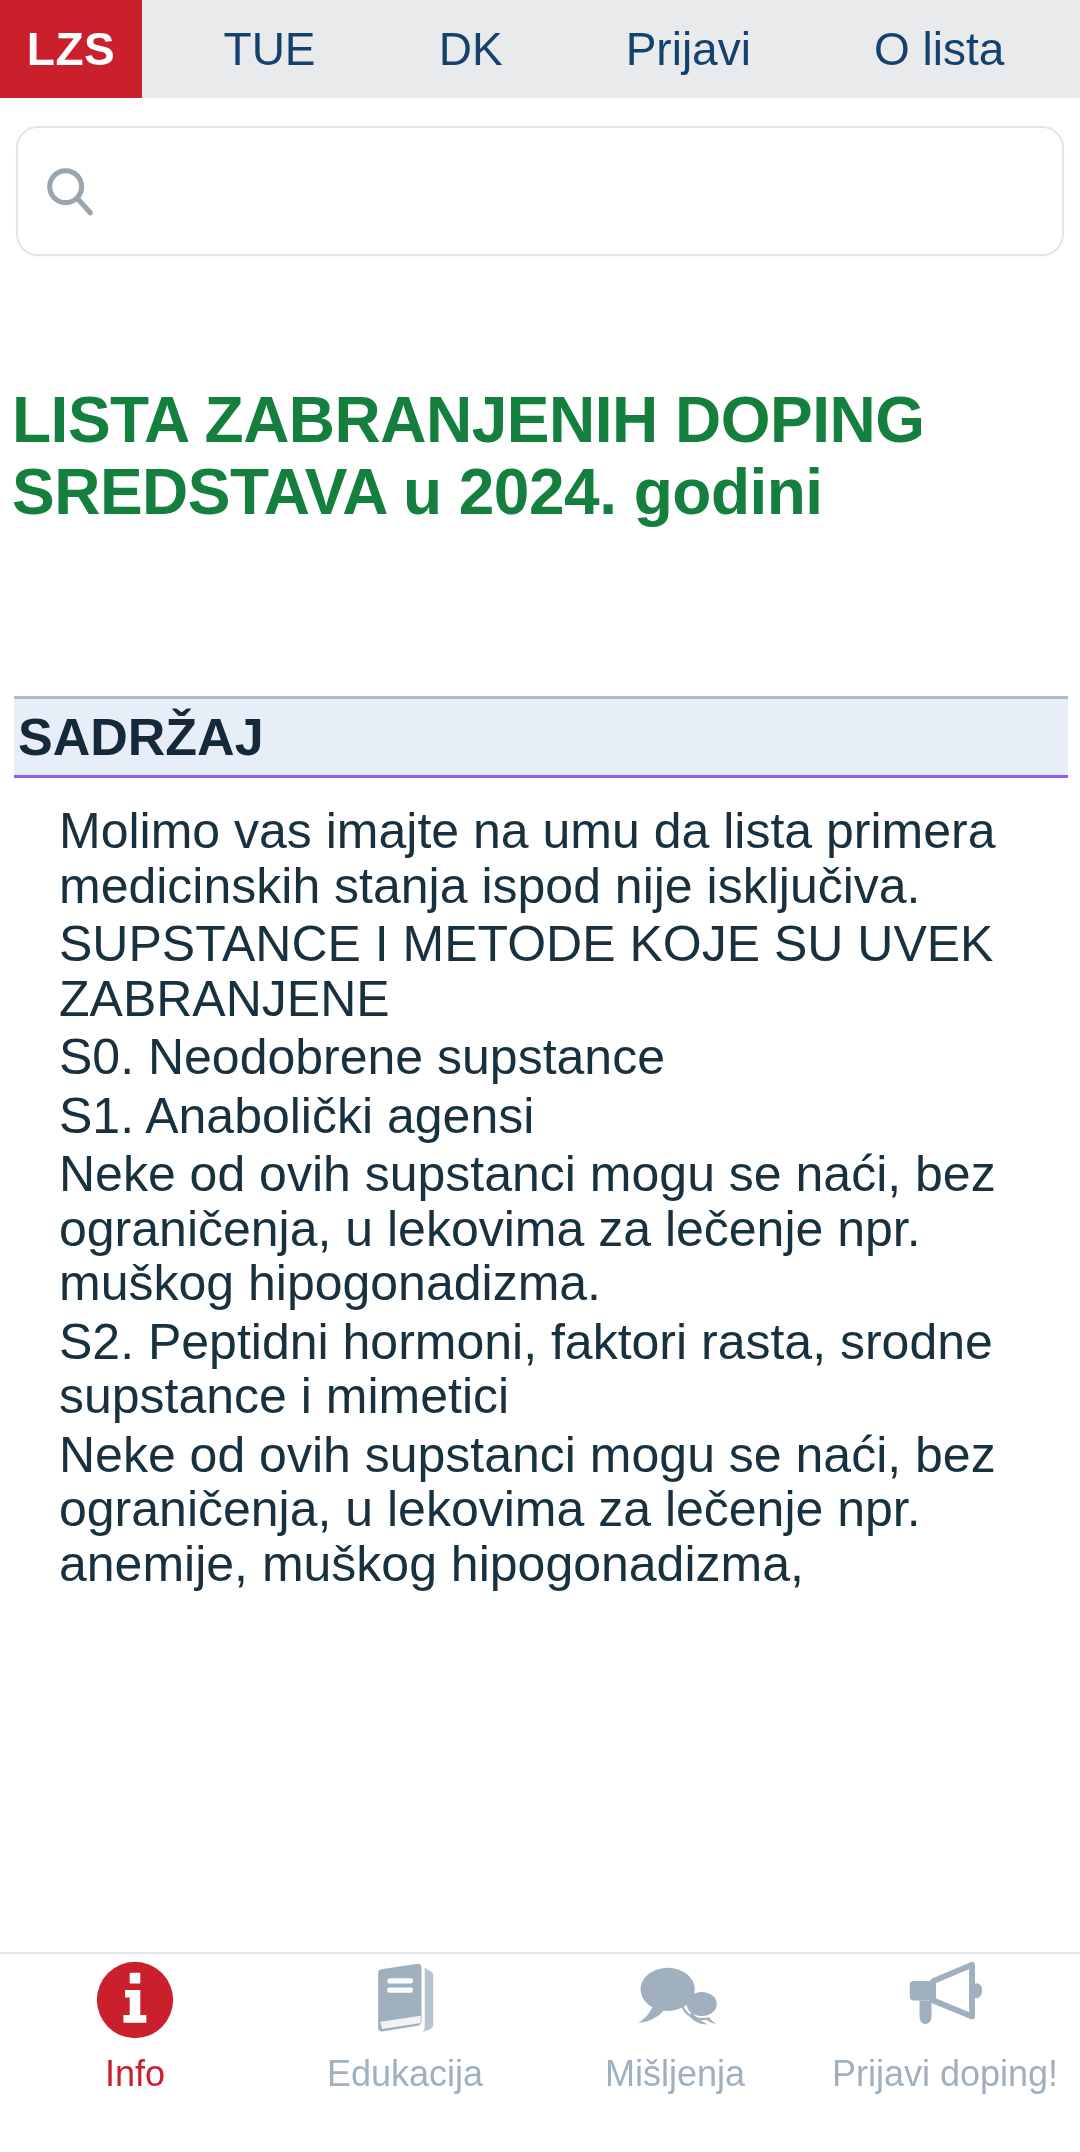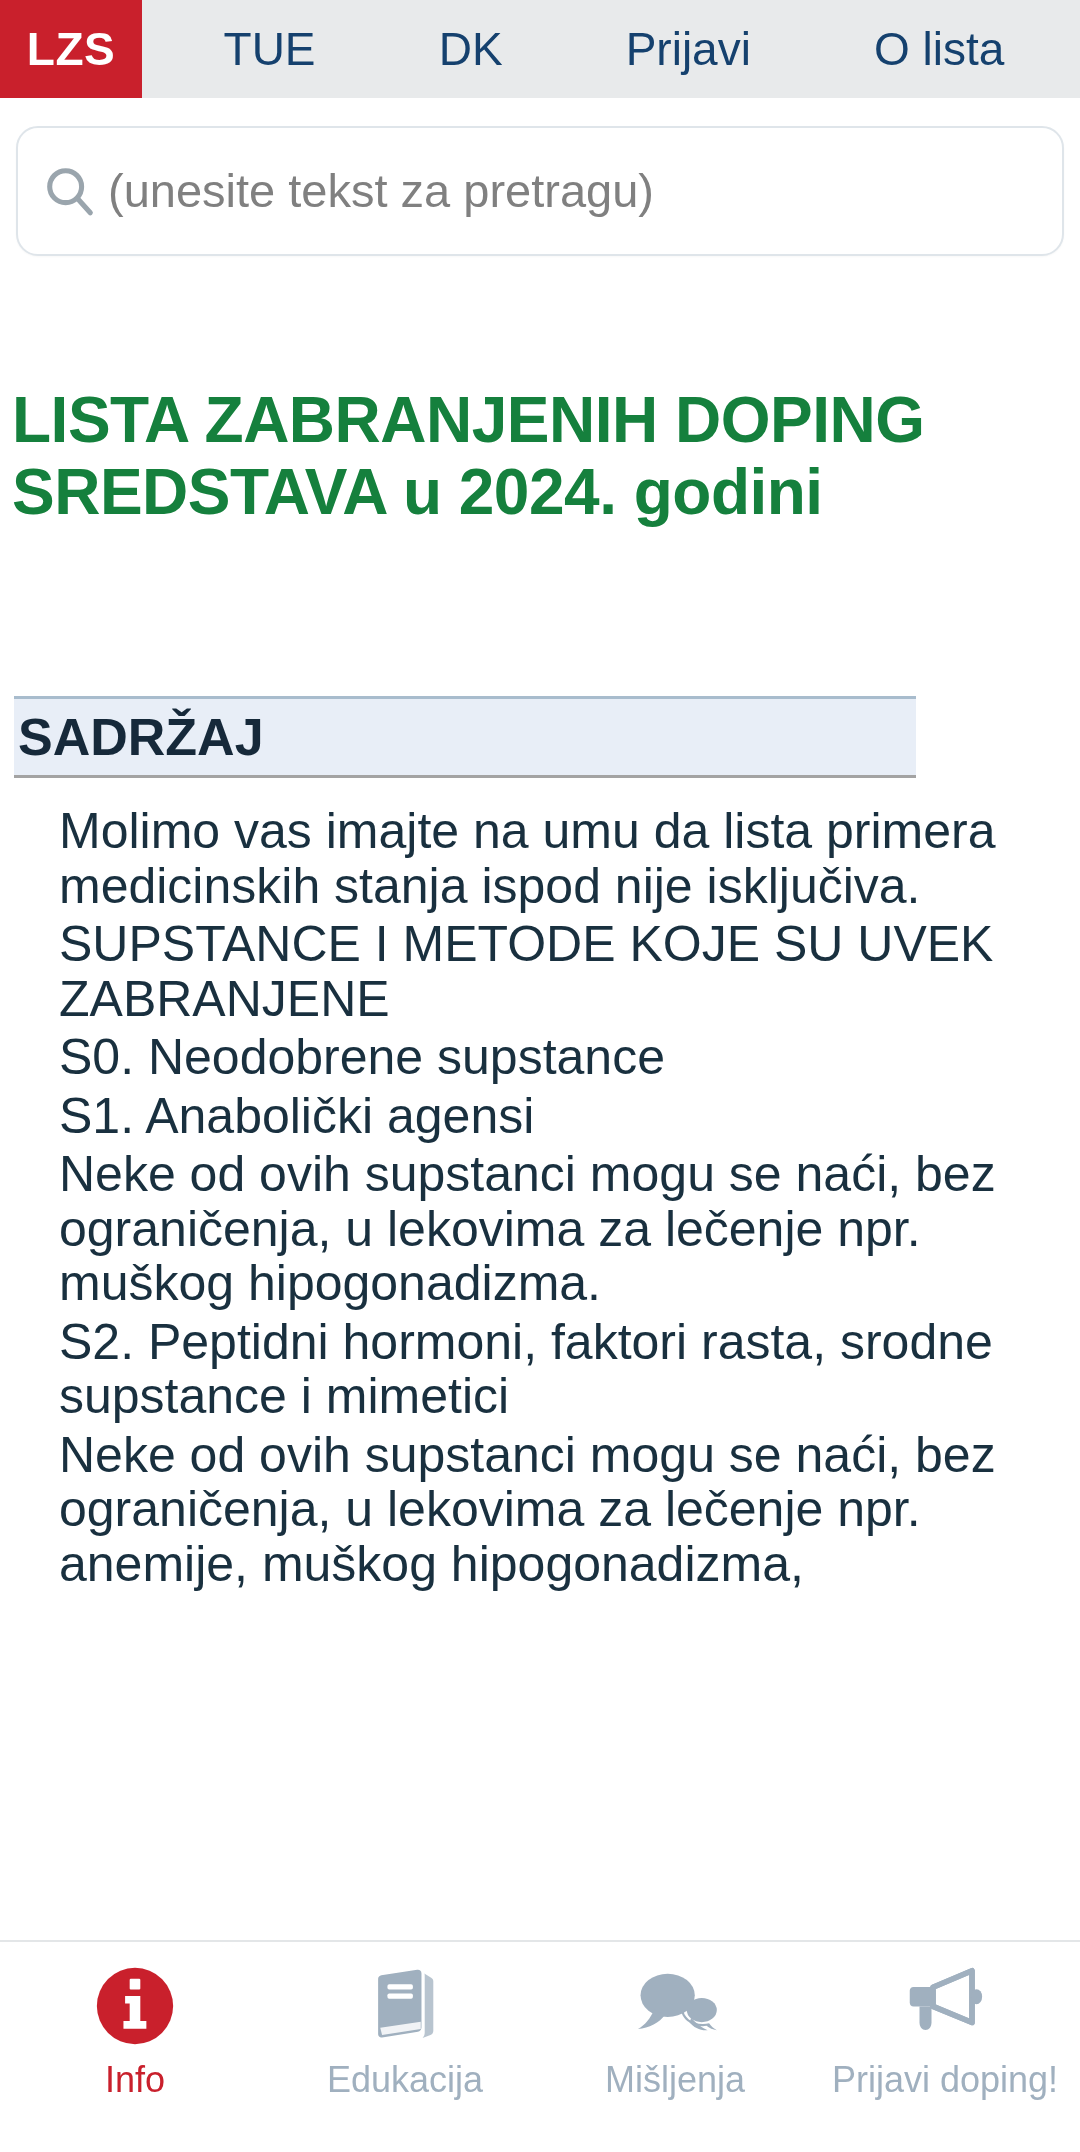--- a/index.html
+++ b/index.html
@@ -102,26 +102,26 @@
     color: #15803d;
     line-height: 1.12;
     letter-spacing: -0.5px;
   }
 
   
   .section-band {
     position: absolute;
     top: 696px;
     left: 14px;
-    width: 902px;
+    width: 1054px;
     height: 82px;
     box-sizing: border-box;
     background: #e8eef7;
     border-top: 3px solid #a8bccd;
-    border-bottom: 3px solid #a3a3a3;
+    border-bottom: 3px solid #8b5cf6;
     display: flex;
     align-items: center;
     padding-left: 4px;
   }
   .section-band-title {
     font-size: 52px;
     font-weight: bold;
     color: #16293a;
     line-height: 1;
   }
@@ -140,28 +140,27 @@
   }
   .content p {
     margin: 4px;
     padding: 0;
   }
 
   
   .tabbar {
     position: absolute;
     left: 0;
-    bottom: 12px;
+    bottom: 0;
     width: 1080px;
     height: 200px;
     background: #ffffff;
     border-top: 2px solid #e3e6e8;
     display: flex;
     align-items: flex-start;
-    padding-top: 18px;
     box-sizing: border-box;
   }
   .tab {
     flex: 1;
     display: flex;
     flex-direction: column;
     align-items: center;
     justify-content: flex-start;
     gap: 10px;
   }
@@ -193,21 +192,20 @@
   </div>
 </div>
 
 <div class="search-wrap">
   <span class="search-icon">
     <svg width="58" height="58" viewBox="0 0 24 24" fill="none" stroke="#9aa5ad" stroke-width="2.1" stroke-linecap="round">
       <circle cx="10.2" cy="10.2" r="6.6"></circle>
       <line x1="15.2" y1="15.2" x2="20.4" y2="21"></line>
     </svg>
   </span>
-  <input class="search-input" type="text" placeholder="(unesite tekst za pretragu)" style="">
 </div>
 
 <h1 class="page-title">LISTA ZABRANJENIH DOPING SREDSTAVA u 2024. godini</h1>
 
 <div class="section-band">
   <span class="section-band-title">SADRŽAJ</span>
 </div>
 
 <div class="content">
   <p>Molimo vas imajte na umu da lista primera medicinskih stanja ispod nije isključiva.</p>

